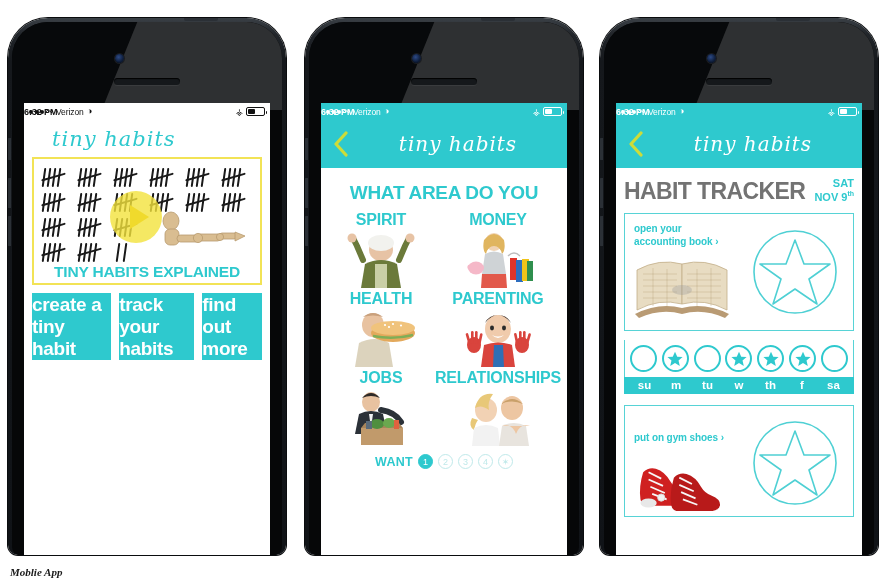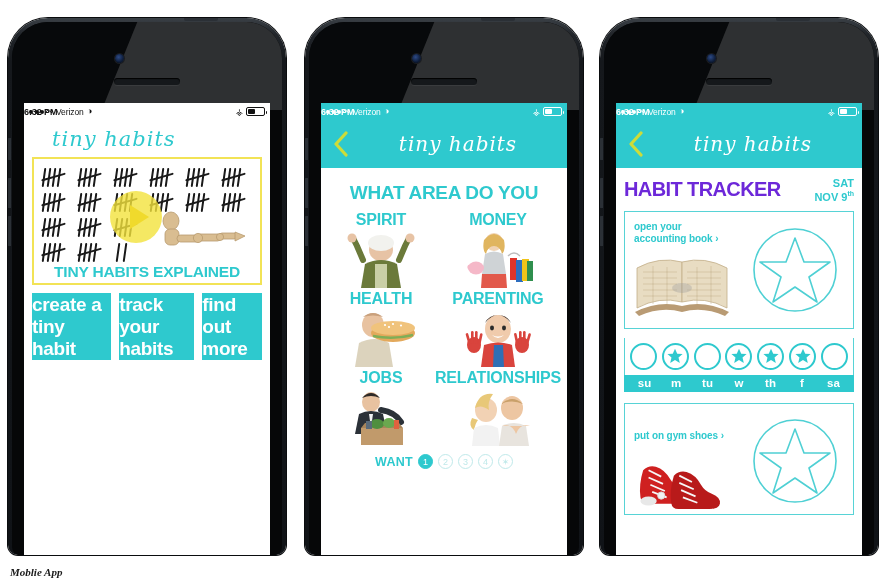--- a/index.html
+++ b/index.html
@@ -266,21 +266,21 @@
     background: #fff;
   }
   .step-dot.active { background: #2ec9ce; border-color: #2ec9ce; color: #fff; }
 
   
   .tracker-head {
     display: flex; align-items: flex-start; justify-content: space-between;
     padding: 10px 8px 8px;
   }
   .tracker-title {
-    color: #6d28d9; font-size: 20px; font-weight: bold; letter-spacing: -0.6px;
+    color: #737373; font-size: 23px; font-weight: bold; letter-spacing: -0.6px;
   }
   .tracker-date {
     color: #2ec9ce; font-size: 11px; font-weight: bold; text-align: right; line-height: 1.05;
   }
   .tracker-date sup { font-size: 7px; }
   .habit-card {
     margin: 0 8px 9px;
     border: 1px solid #57d3d6;
     background: #fff;
     position: relative;

